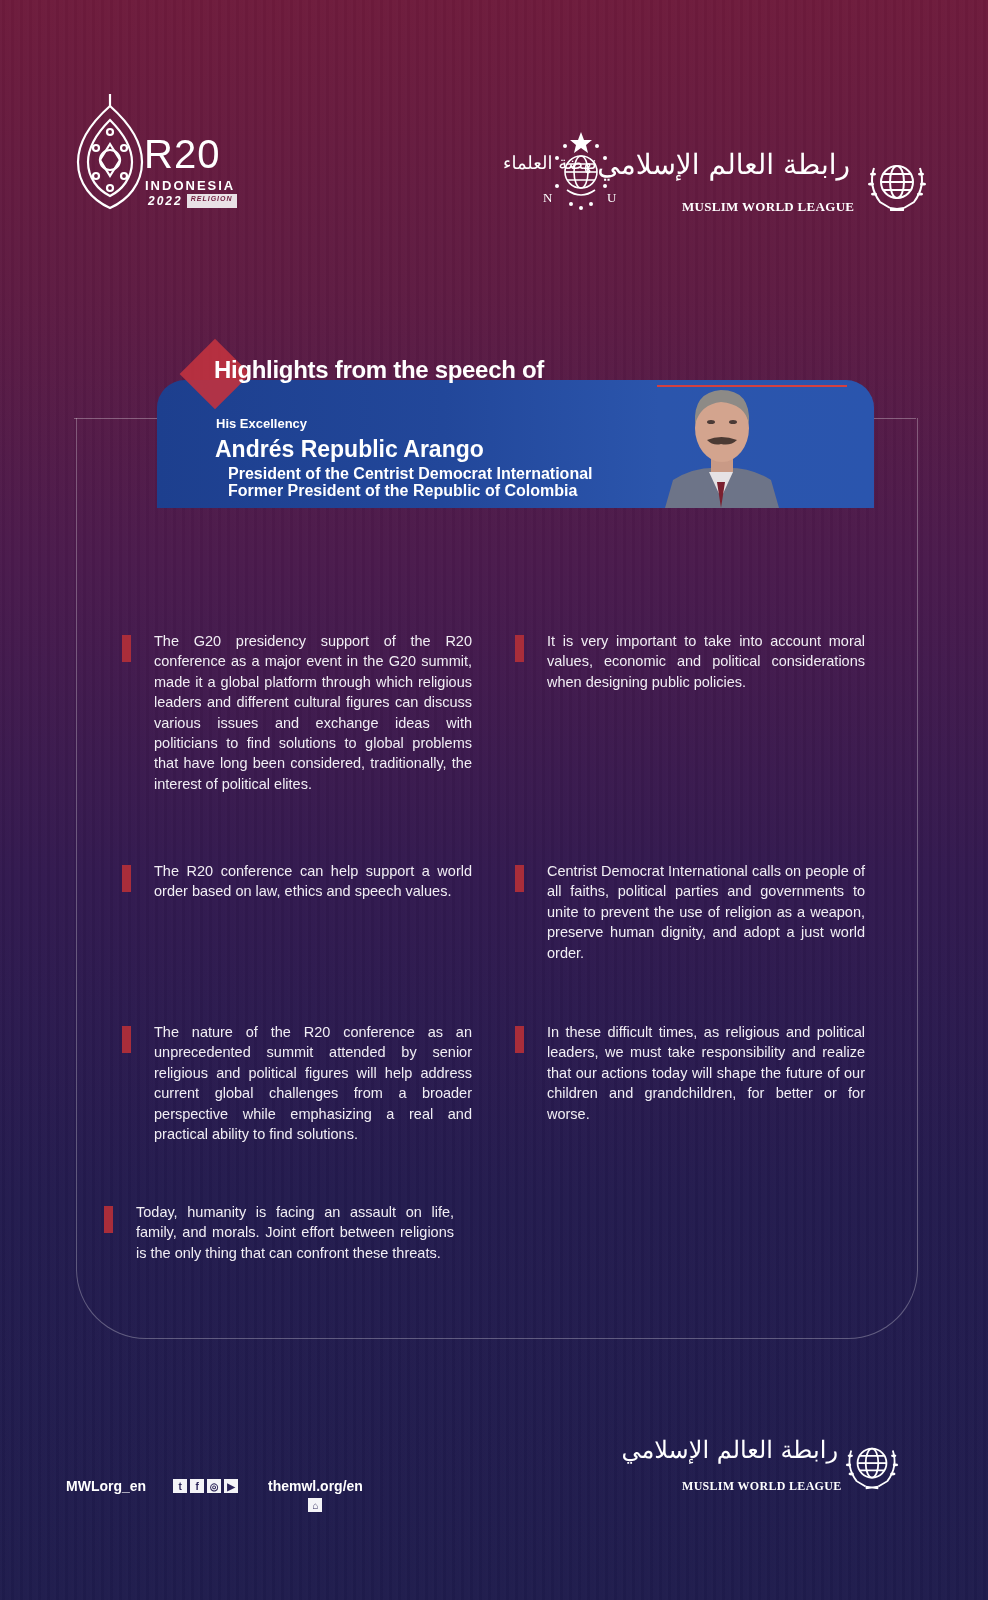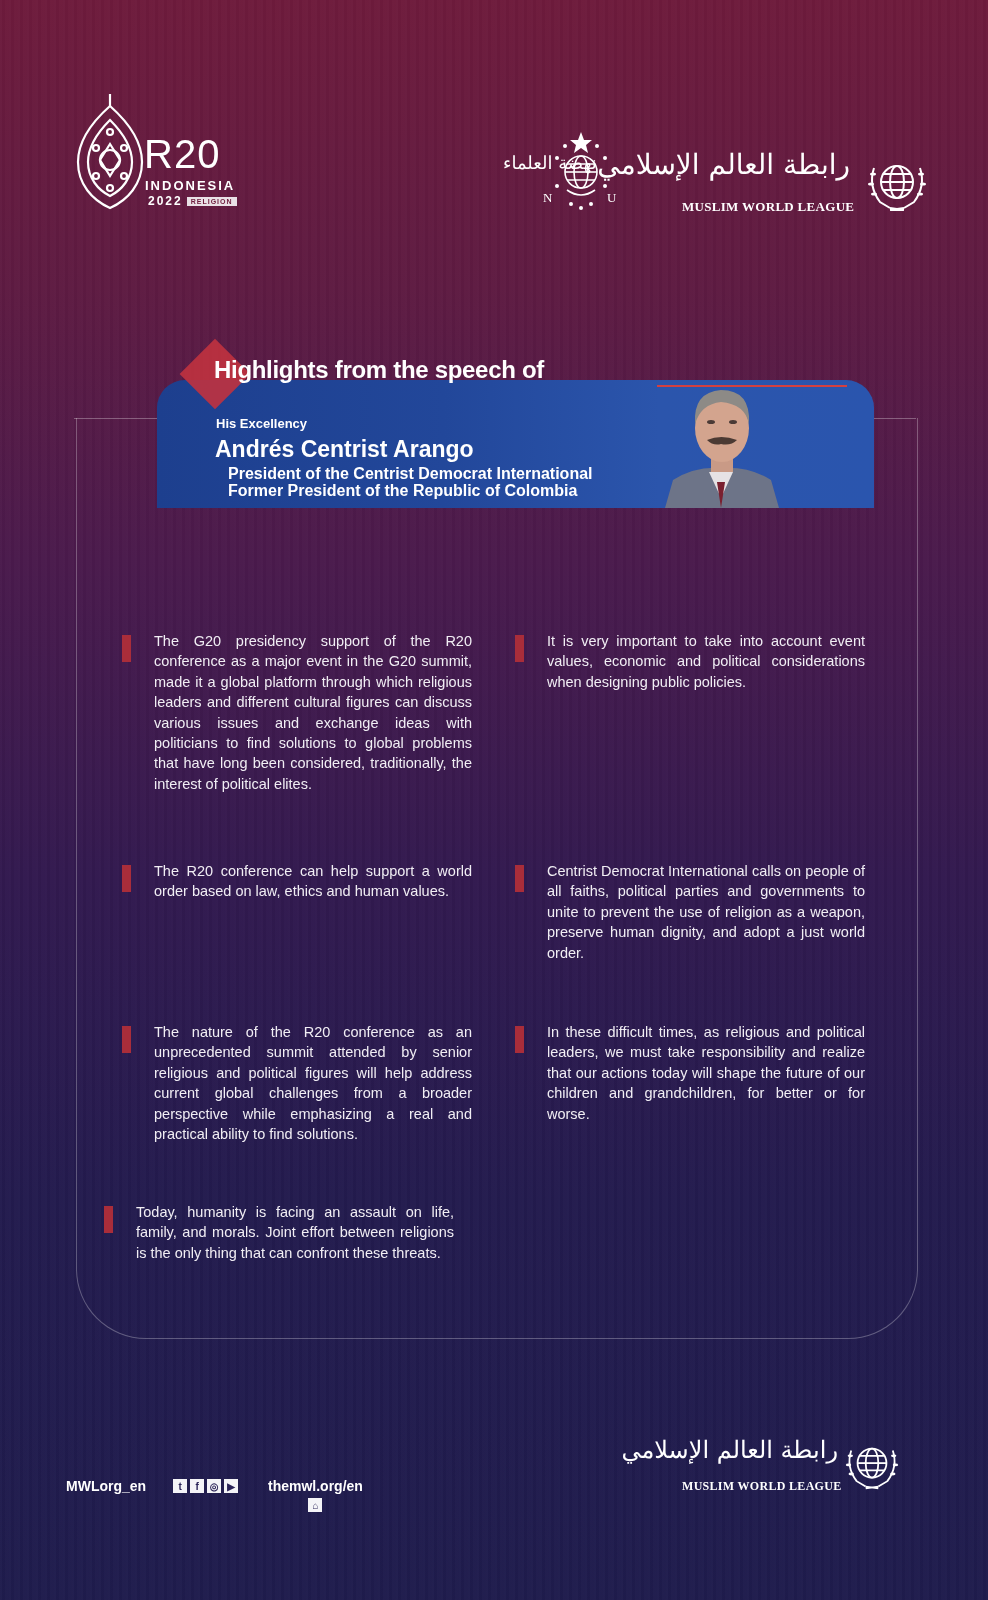--- a/index.html
+++ b/index.html
@@ -13,21 +13,21 @@
     position: absolute; inset: 0; pointer-events: none;
     background-image: repeating-linear-gradient(90deg, rgba(255,255,255,0.015) 0 2px, rgba(0,0,0,0.02) 2px 5px, rgba(255,255,255,0.01) 5px 9px);
   }
   .abs { position: absolute; }
 
   
   .r20-logo { left: 76px; top: 92px; width: 180px; height: 120px; }
   .r20-emblem { position: absolute; left: 0; top: 0; width: 68px; height: 118px; }
   .r20-text { position: absolute; left: 68px; top: 42px; font-size: 40px; font-weight: normal; letter-spacing: 1px; line-height: 40px; }
   .r20-sub1 { position: absolute; left: 69px; top: 86px; font-size: 13px; letter-spacing: 2px; font-weight: bold; }
-  .r20-sub2 { position: absolute; left: 72px; top: 102px; font-size: 12px; letter-spacing: 2px; font-weight: bold; display: flex; align-items: center; gap: 4px; }
+  .r20-sub2 { position: absolute; left: 72px; top: 102px; font-size: 12px; letter-spacing: 2px; font-weight: bold; display: flex; gap: 4px; font-style: italic; }
   .r20-tag { background: #e9e1e6; color: #6e1b3c; font-size: 7px; letter-spacing: 1px; padding: 1px 4px; }
 
   .nu-logo { left: 515px; top: 130px; width: 130px; height: 84px; }
   .nu-letter { position: absolute; font-family: "Liberation Serif", serif; font-size: 13px; }
   .mwl-top { left: 682px; top: 148px; width: 250px; height: 70px; }
   .arabic { font-family: "DejaVu Serif", serif; font-size: 28px; direction: rtl; white-space: nowrap; }
   .mwl-en { font-family: "Liberation Serif", serif; font-weight: bold; font-size: 13px; letter-spacing: 0.3px; }
 
   
   .diamond { left: 190px; top: 349px; width: 50px; height: 50px; background: #c0323f; transform: rotate(45deg); opacity: 0.9; }
@@ -146,21 +146,21 @@
 <div class="abs frame"></div>
 <div class="abs banner-line"></div>
 <div class="abs frame-topright"></div>
 
 <div class="abs banner">
   <div class="banner-stripe"></div>
 </div>
 <div class="abs diamond"></div>
 <div class="abs headline">Highlights from the speech of</div>
 <div class="abs excellency">His Excellency</div>
-<div class="abs person-name">Andrés Centrist Arango</div>
+<div class="abs person-name">Andrés Republic Arango</div>
 <div class="abs person-role" style="top:465px">President of the Centrist Democrat International</div>
 <div class="abs person-role" style="top:482px">Former President of the Republic of Colombia</div>
 
 <div class="abs portrait">
   <svg width="134" height="128" viewBox="0 0 134 128">
     <path d="M10 128 L18 100 Q40 86 66 88 Q94 86 116 100 L124 128 Z" fill="#6d7488"></path>
     <path d="M54 92 L66 118 L78 92 Z" fill="#e6e2e4"></path>
     <path d="M62 102 L66 128 L70 102 Z" fill="#7a2030"></path>
     <rect x="56" y="72" width="22" height="20" fill="#c99a86"></rect>
     <ellipse cx="67" cy="48" rx="27" ry="34" fill="#d3a48e"></ellipse>
@@ -170,25 +170,25 @@
     <ellipse cx="78" cy="42" rx="4" ry="2" fill="#4a3a36"></ellipse>
   </svg>
 </div>
 
 <div class="point" style="left:154px;top:590px">
   <span class="bar"></span>
   <p>The G20 presidency support of the R20 conference as a major event in the G20 summit, made it a global platform through which religious leaders and different cultural figures can discuss various issues and exchange ideas with politicians to find solutions to global problems that have long been considered, traditionally, the interest of political elites.</p>
 </div>
 <div class="point" style="left:547px;top:590px">
   <span class="bar"></span>
-  <p>It is very important to take into account event values, economic and political considerations when designing public policies.</p>
+  <p>It is very important to take into account moral values, economic and political considerations when designing public policies.</p>
 </div>
 <div class="point" style="left:154px;top:820px">
   <span class="bar"></span>
-  <p>The R20 conference can help support a world order based on law, ethics and human values.</p>
+  <p>The R20 conference can help support a world order based on law, ethics and speech values.</p>
 </div>
 <div class="point" style="left:547px;top:820px">
   <span class="bar"></span>
   <p>Centrist Democrat International calls on people of all faiths, political parties and governments to unite to prevent the use of religion as a weapon, preserve human dignity, and adopt a just world order.</p>
 </div>
 <div class="point" style="left:154px;top:981px">
   <span class="bar"></span>
   <p>The nature of the R20 conference as an unprecedented summit attended by senior religious and political figures will help address current global challenges from a broader perspective while emphasizing a real and practical ability to find solutions.</p>
 </div>
 <div class="point" style="left:547px;top:981px">

